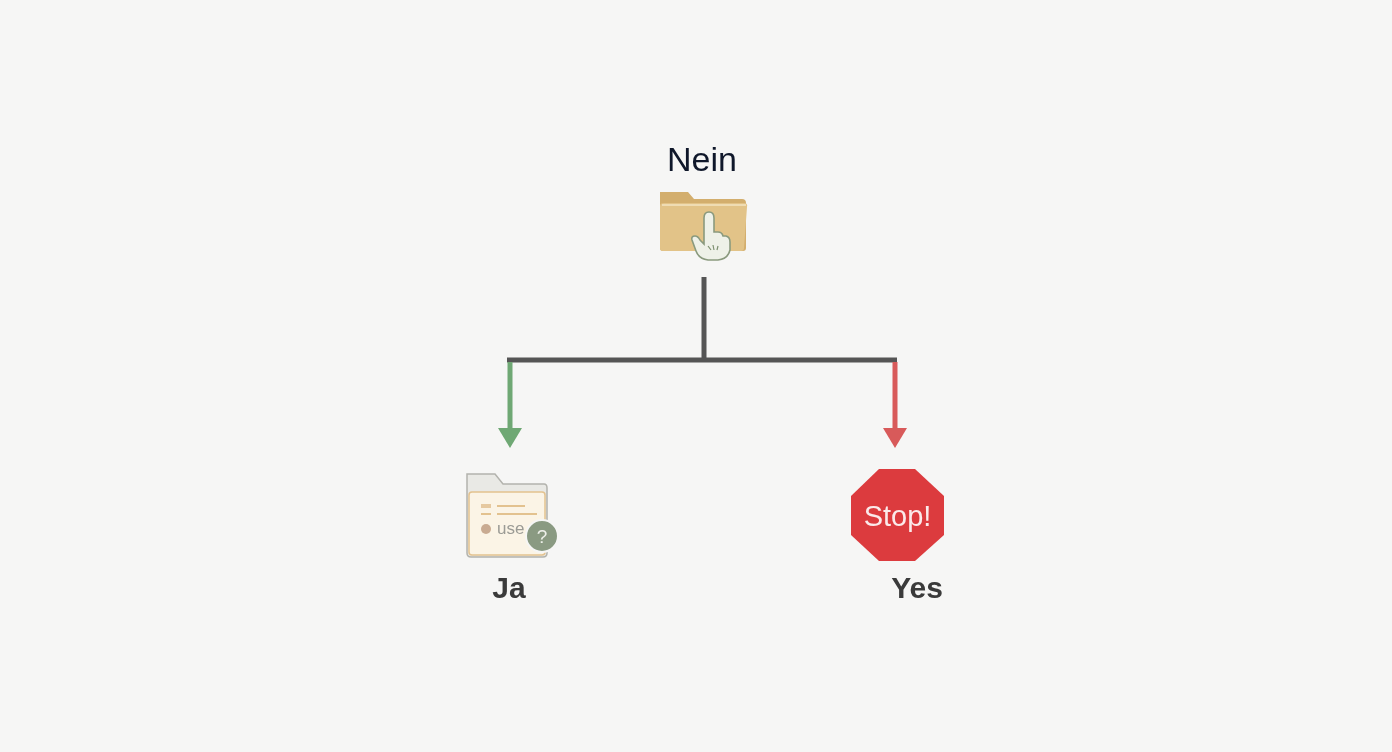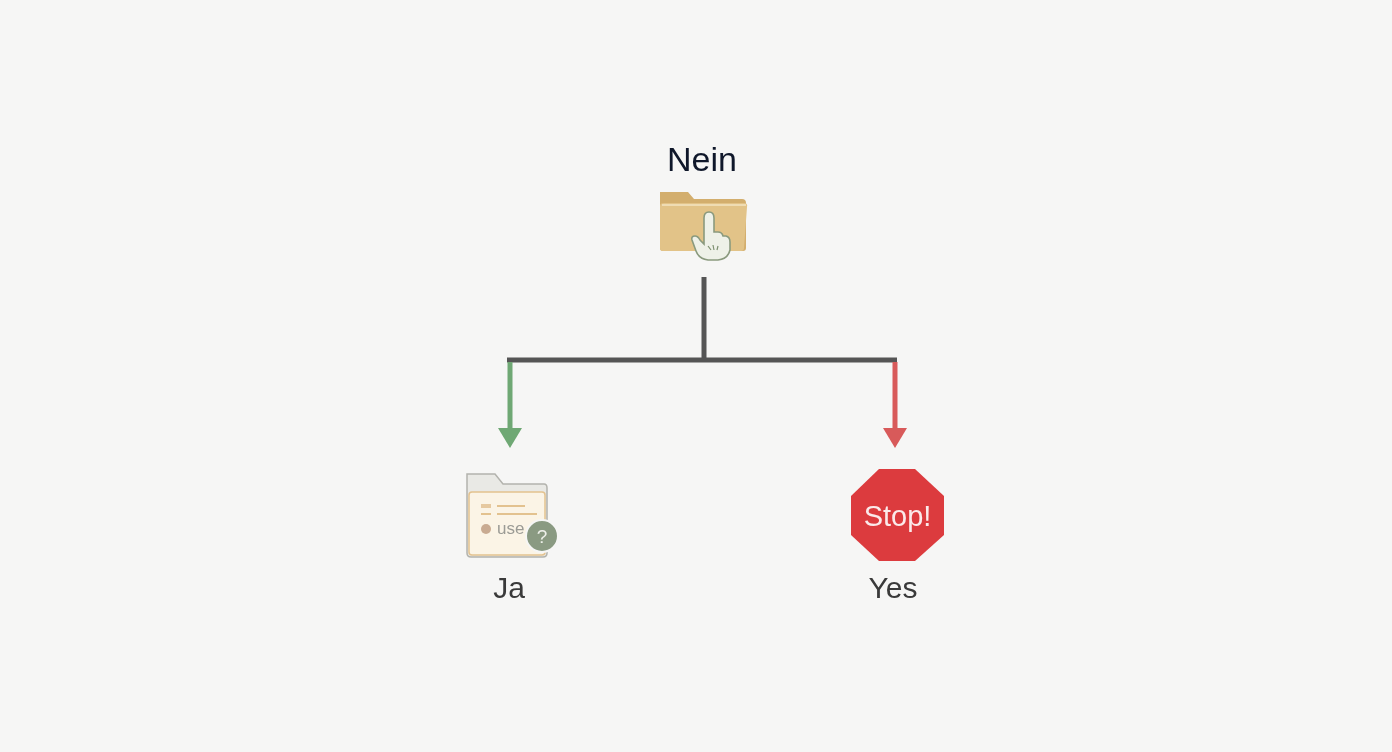--- a/index.html
+++ b/index.html
@@ -7,31 +7,32 @@
       width: 1392px; height: 752px;
       background: #f6f6f5;
       position: relative;
       overflow: hidden;
       font-family: "Liberation Sans", "DejaVu Sans", sans-serif;
     }
     .label {
       position: absolute;
       text-align: center;
       white-space: nowrap;
+      font-weight: bold;
     }
     .top-label {
       left: 602px; top: 140px; width: 200px;
       font-size: 34px; color: #0f172a; font-weight: 500;
     }
     .ja-label {
       left: 409px; top: 571px; width: 200px;
       font-size: 30px; color: #3a3a3a;
     }
     .yes-label {
-      left: 793px; top: 571px; width: 200px;
+      left: 817px; top: 571px; width: 200px;
       font-size: 30px; color: #3a3a3a;
     }
     svg { position: absolute; left: 0; top: 0; }
   </style>
 </head>
 <body>
 
 <div>
 
   <div class="label top-label">Nein</div>

